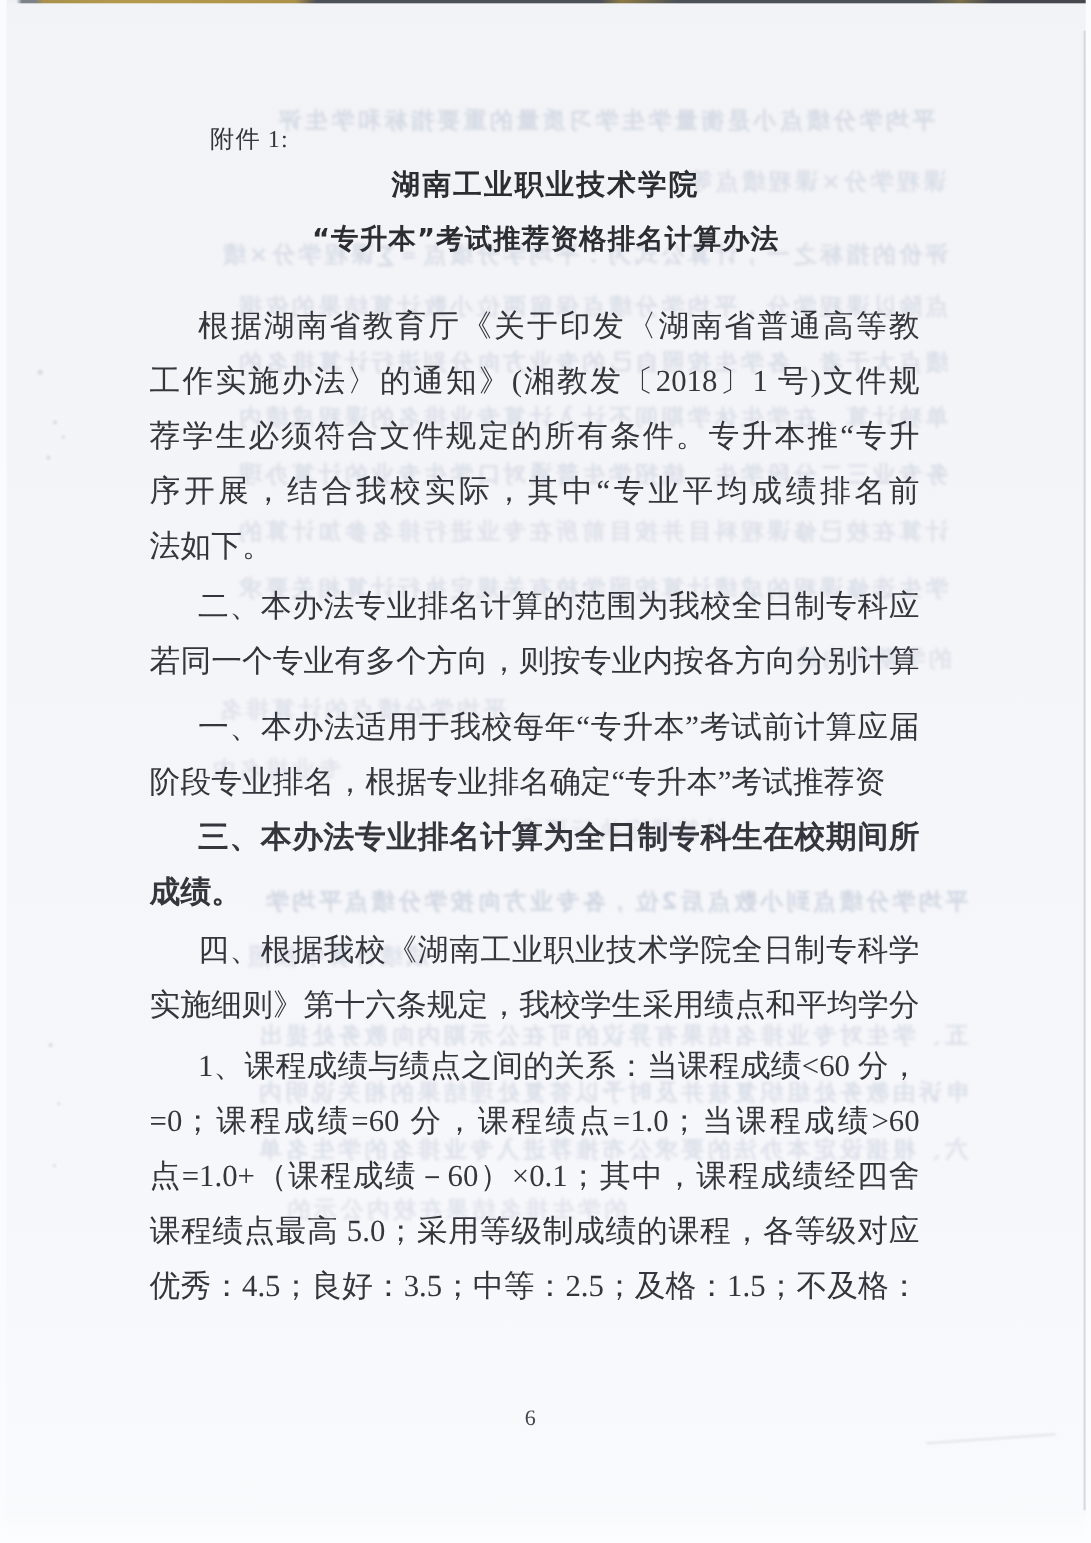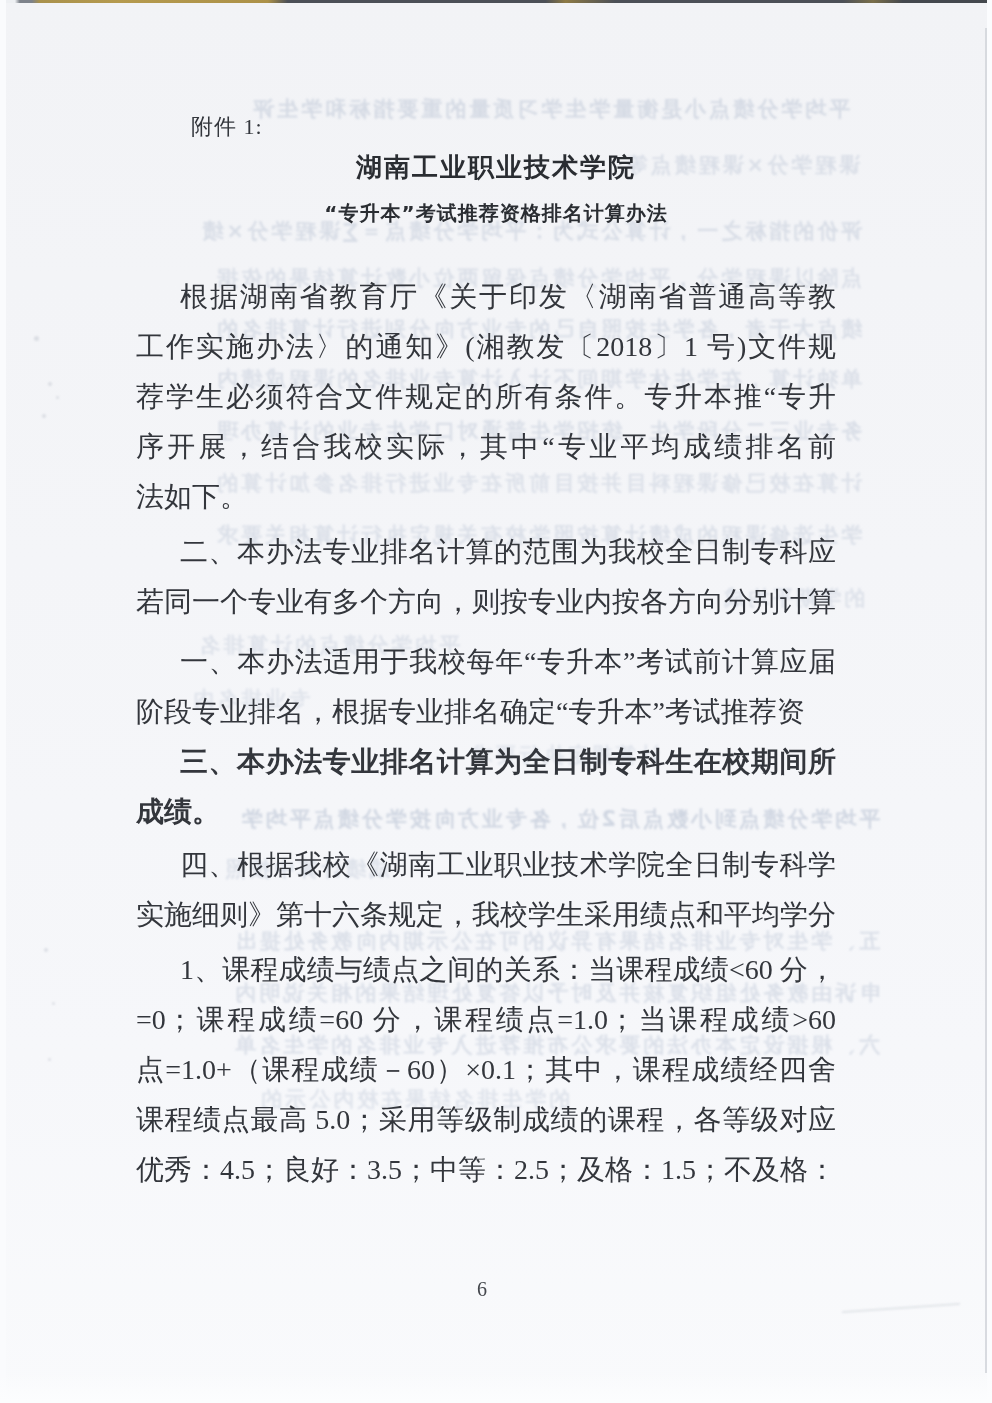--- a/index.html
+++ b/index.html
@@ -46,21 +46,21 @@
   
   .attachment-label{position:absolute;left:147px;top:112px;font-size:22px;letter-spacing:1px;margin-left:44px;}
   .doc-title{
     position:absolute;left:0;top:150px;width:992px;text-align:center;
     font-family:"DejaVu Sans","Liberation Sans",sans-serif;
     font-weight:bold;font-size:26px;letter-spacing:2px;color:#2a2d32;
   }
   .doc-subtitle{
     position:absolute;left:0;top:200px;width:992px;text-align:center;
     font-family:"DejaVu Sans","Liberation Sans",sans-serif;
-    font-weight:bold;font-size:20px;letter-spacing:1px;color:#2a2d32;
+    font-weight:bold;font-size:25px;letter-spacing:1px;color:#2a2d32;
   }
   .doc-body{position:absolute;left:136px;top:272px;width:700px;font-size:28px;}
   .para{margin:0;}
   .line{
     height:50px;line-height:50px;
     text-align:justify;text-align-last:justify;
     overflow:hidden;
   }
   .line.nofill{text-align:left;text-align-last:left;}
   .line.indent{text-indent:44px;}

